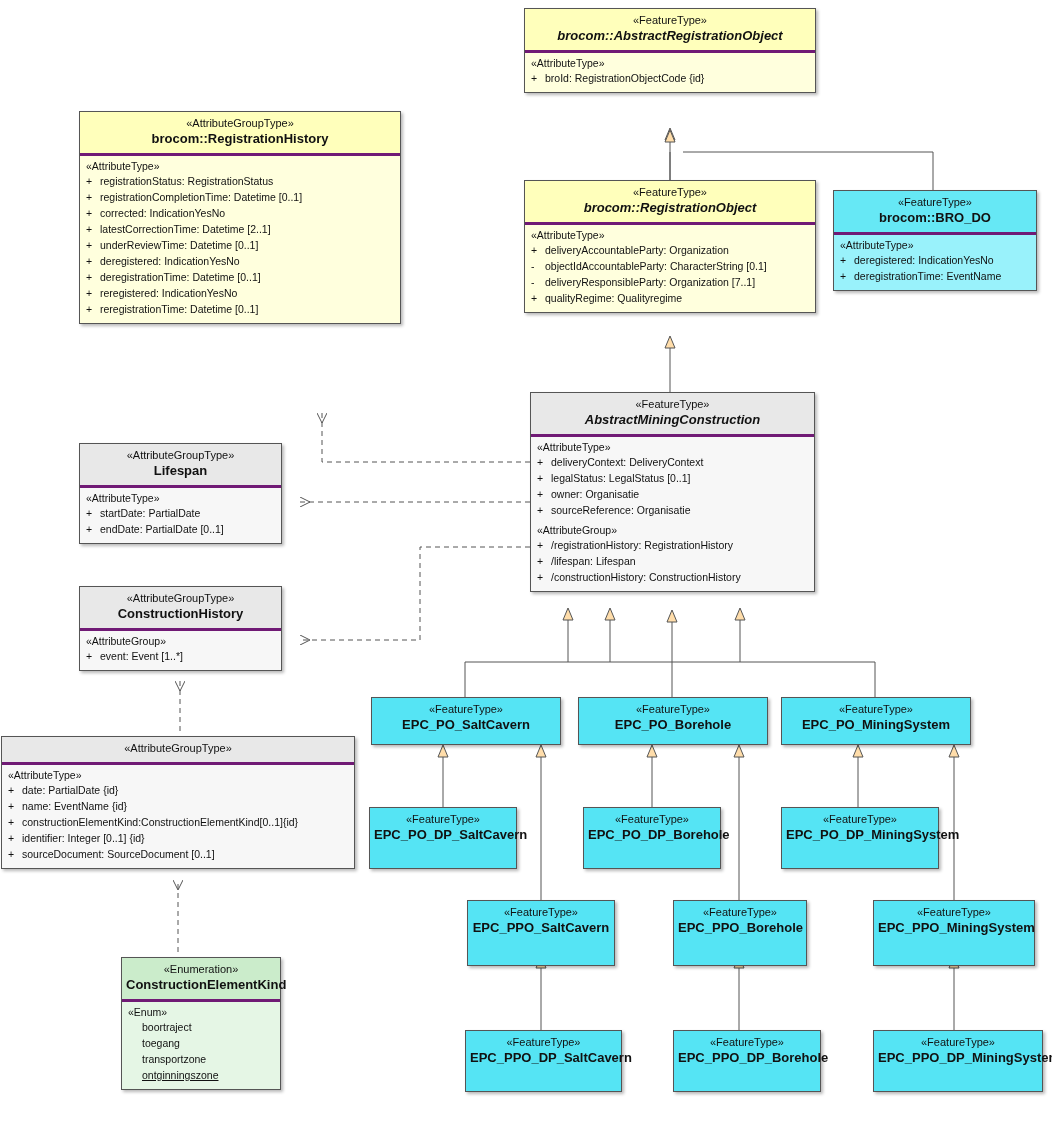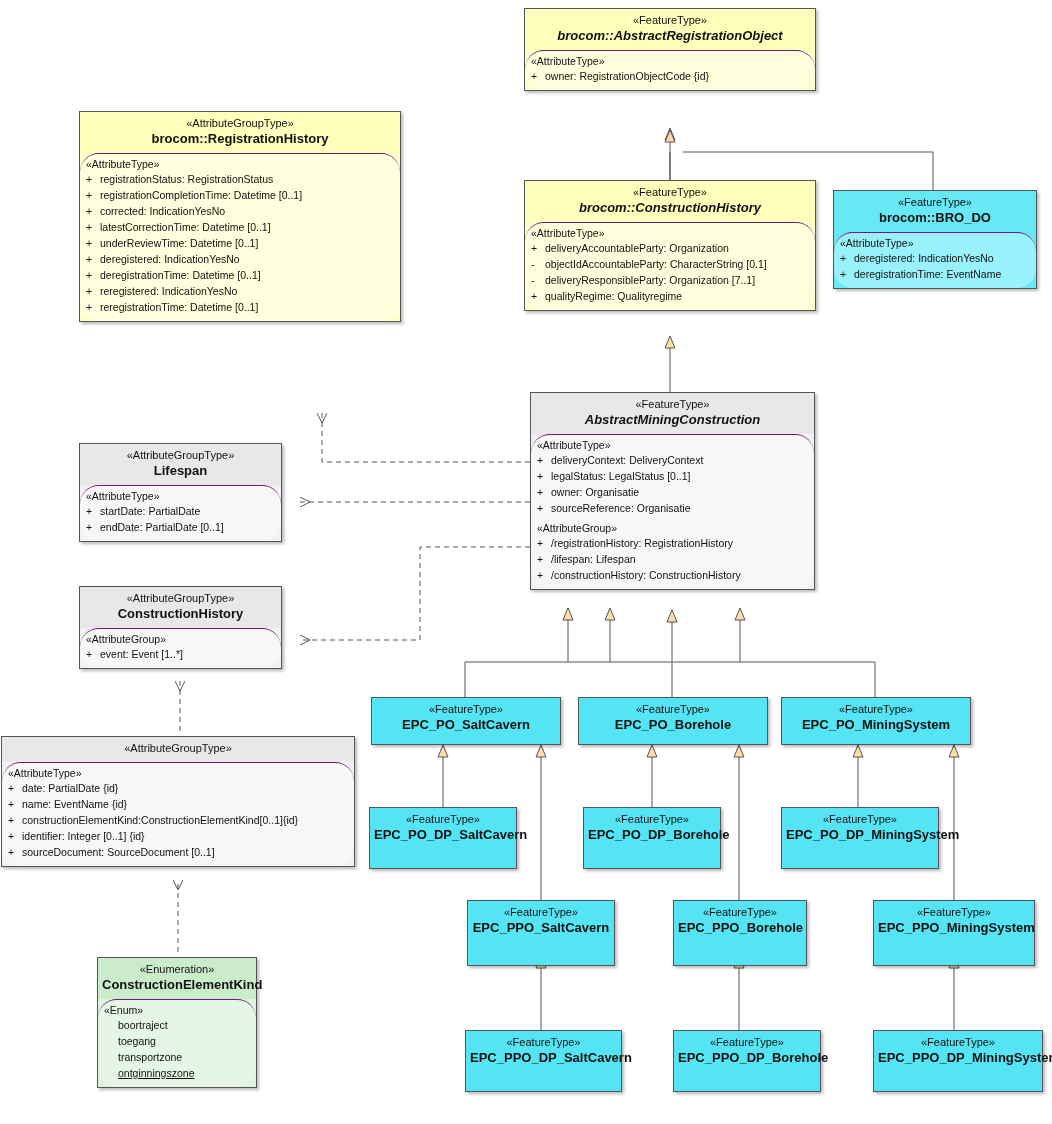--- a/index.html
+++ b/index.html
@@ -43,22 +43,21 @@
   }
   .uml .tname {
     font-size: 13px;
     font-weight: bold;
     color: #111;
   }
   .uml .tname.ital {
     font-style: italic;
   }
   .uml .sep {
-    border-top: 1px solid #701a75;
-    border-radius: 19px;
+    border-top: 3px solid #701a75;
   }
   .uml .sect {
     padding: 4px 4px 5px 6px;
   }
   .uml .sect .sh {
     font-size: 10.5px;
     color: #111;
     margin-bottom: 2px;
   }
   .uml .attr {
@@ -69,21 +68,21 @@
   }
   .uml .attr .vis {
     display: inline-block;
     width: 14px;
     text-align: left;
   }
   
   .yellow { background: #ffffcc; }
   .cyan   { background: #66e8f5; }
   .grey   { background: #f2f2f2; }
-  .green  { background: #ddf3dd; }
+  .green  { background: #ddf3dd; margin-left: 24px; }
   .uml.cyan .head { background: #66e8f5; }
   .uml.cyan .sect { background: #99f2fb; }
   .uml.grey .head { background: #e8e8e8; }
   .uml.grey .sect { background: #f7f7f7; }
   .uml.green .head { background: #cbeccb; }
   .uml.green .sect { background: #e5f6e5; }
   .uml.yellow .head { background: #ffffbb; }
   .uml.yellow .sect { background: #ffffdd; }
   .uml.cyanflat { background: #55e4f4; }
   .uml.cyanflat .head { background: #55e4f4; }
@@ -144,47 +143,47 @@
     </g>
   </svg>
 
   <div class="uml yellow" style="left:524px; top:8px; width:292px;">
     <div class="head">
       <div class="stereo">«FeatureType»</div>
       <div class="tname ital">brocom::AbstractRegistrationObject</div>
     </div>
     <div class="sep sect">
       <div class="sh">«AttributeType»</div>
-      <div class="attr"><span class="vis">+</span><span>owner: RegistrationObjectCode {id}</span></div>
+      <div class="attr"><span class="vis">+</span><span>broId: RegistrationObjectCode {id}</span></div>
     </div>
   </div>
 
   <div class="uml yellow" style="left:79px; top:111px; width:322px;">
     <div class="head">
       <div class="stereo">«AttributeGroupType»</div>
       <div class="tname">brocom::RegistrationHistory</div>
     </div>
     <div class="sep sect">
       <div class="sh">«AttributeType»</div>
       <div class="attr"><span class="vis">+</span><span>registrationStatus: RegistrationStatus</span></div>
       <div class="attr"><span class="vis">+</span><span>registrationCompletionTime: Datetime [0..1]</span></div>
       <div class="attr"><span class="vis">+</span><span>corrected: IndicationYesNo</span></div>
-      <div class="attr"><span class="vis">+</span><span>latestCorrectionTime: Datetime [0..1]</span></div>
+      <div class="attr"><span class="vis">+</span><span>latestCorrectionTime: Datetime [2..1]</span></div>
       <div class="attr"><span class="vis">+</span><span>underReviewTime: Datetime [0..1]</span></div>
       <div class="attr"><span class="vis">+</span><span>deregistered: IndicationYesNo</span></div>
       <div class="attr"><span class="vis">+</span><span>deregistrationTime: Datetime [0..1]</span></div>
       <div class="attr"><span class="vis">+</span><span>reregistered: IndicationYesNo</span></div>
       <div class="attr"><span class="vis">+</span><span>reregistrationTime: Datetime [0..1]</span></div>
     </div>
   </div>
 
   <div class="uml yellow" style="left:524px; top:180px; width:292px;">
     <div class="head">
       <div class="stereo">«FeatureType»</div>
-      <div class="tname ital">brocom::ConstructionHistory</div>
+      <div class="tname ital">brocom::RegistrationObject</div>
     </div>
     <div class="sep sect">
       <div class="sh">«AttributeType»</div>
       <div class="attr"><span class="vis">+</span><span>deliveryAccountableParty: Organization</span></div>
       <div class="attr"><span class="vis">-</span><span>objectIdAccountableParty: CharacterString [0.1]</span></div>
       <div class="attr"><span class="vis">-</span><span>deliveryResponsibleParty: Organization [7..1]</span></div>
       <div class="attr"><span class="vis">+</span><span>qualityRegime: Qualityregime</span></div>
     </div>
   </div>
 

